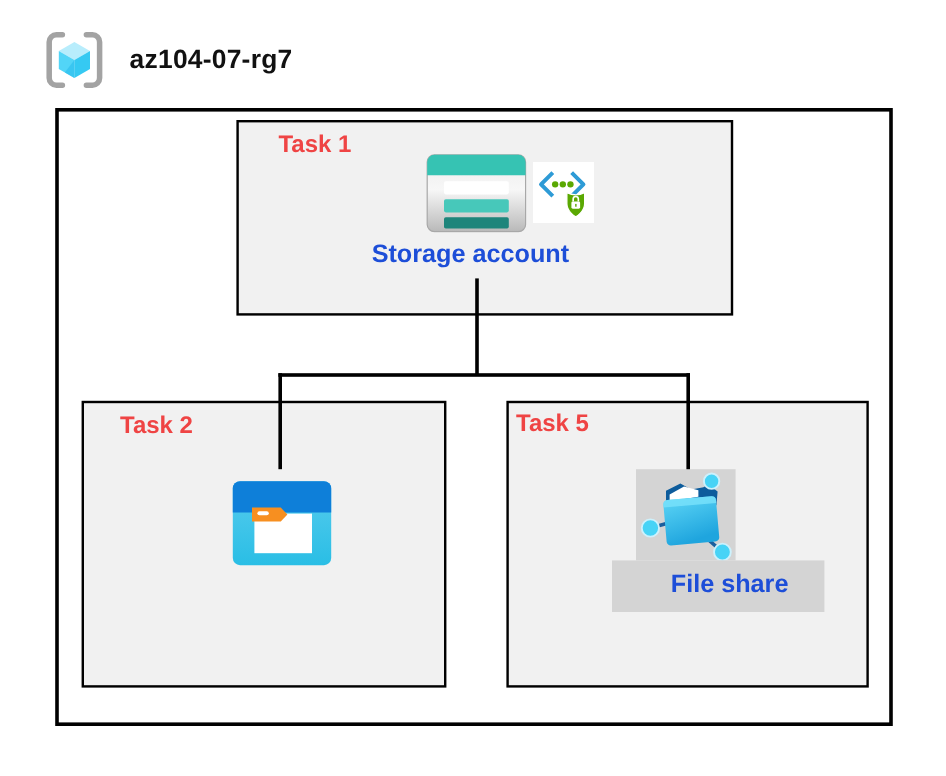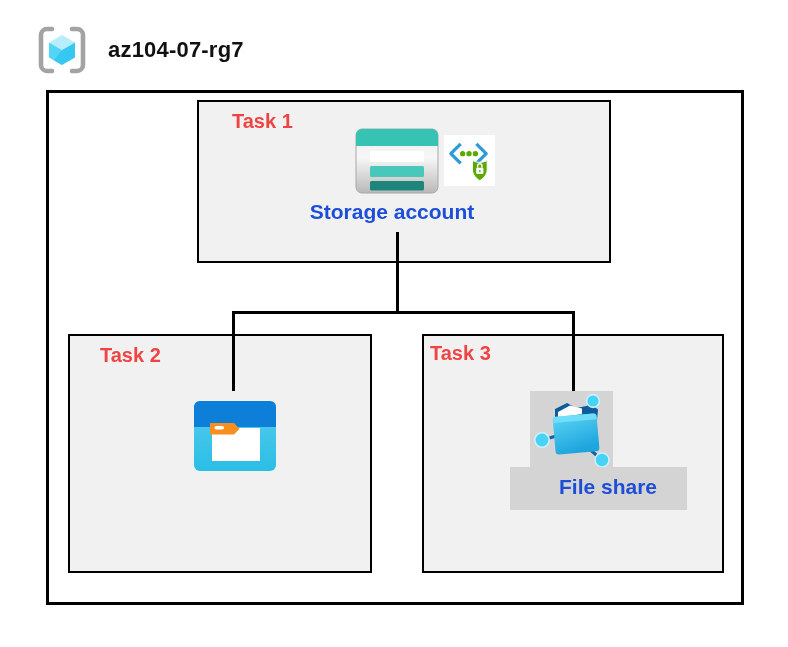--- a/index.html
+++ b/index.html
@@ -110,21 +110,21 @@
     </defs>
     <rect x="1" y="1" width="82" height="70" rx="6" fill="url(#bb)"></rect>
     <path d="M1,27 V7 a6,6 0 0 1 6,-6 H77 a6,6 0 0 1 6,6 V27 Z" fill="#0e7fd9"></path>
     <rect x="19" y="28" width="48" height="33" fill="#ffffff"></rect>
     <polygon points="17,23 41,23 46.5,28.8 41,34.5 17,34.5" fill="#f78f20"></polygon>
     <rect x="21.5" y="26" width="9.5" height="3.4" rx="1.7" fill="#ffffff"></rect>
   </svg>
 
 
   <div class="task-box task3"></div>
-  <div class="task-label" style="left:430px;top:342px;">Task 3</div>
+  <div class="task-label" style="left:430px;top:342px;">Task 5</div>
 
   <div class="abs fs-gray-square">
     <svg class="fs-icon" viewBox="0 0 83 76">
       <defs>
         <linearGradient id="ff" x1="0" y1="0" x2="0.3" y2="1">
           <stop offset="0" stop-color="#5bd4f5"></stop>
           <stop offset="1" stop-color="#1fa5de"></stop>
         </linearGradient>
       </defs>
       <line x1="63" y1="10" x2="50" y2="25" stroke="#1a5f9e" stroke-width="3"></line>

